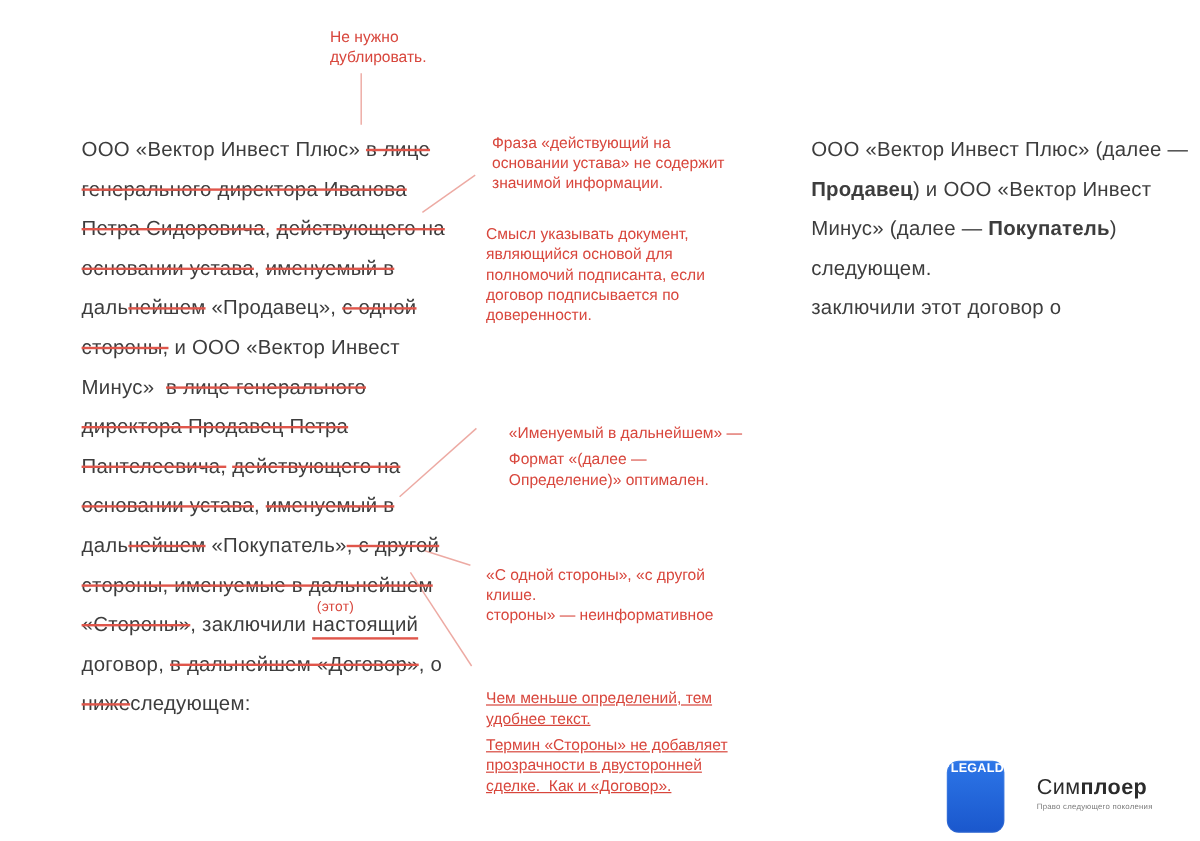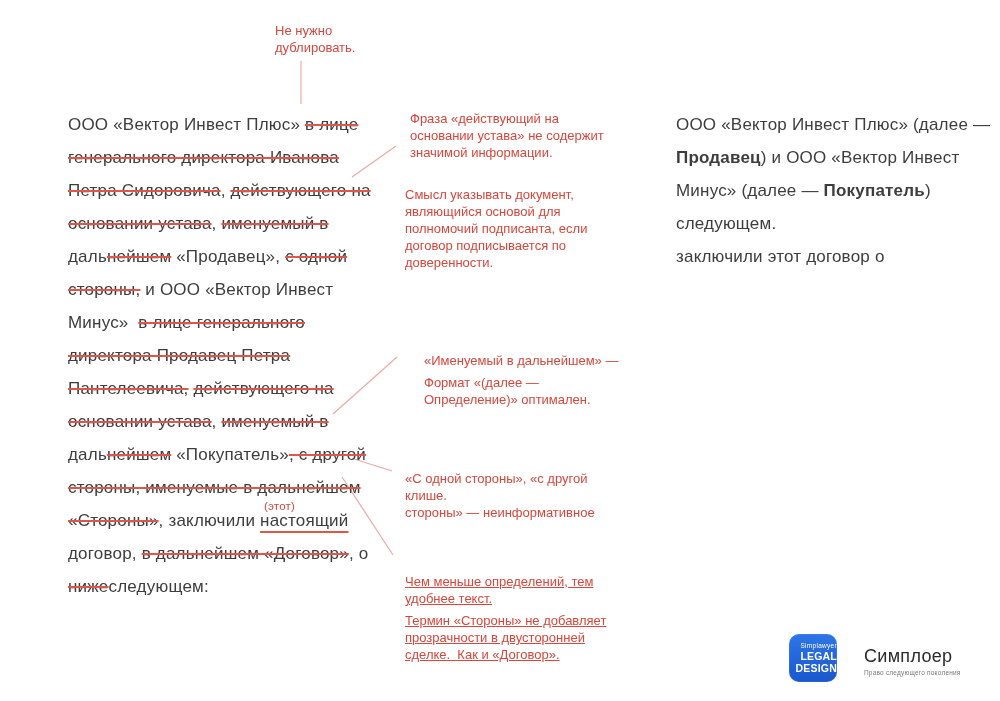--- a/index.html
+++ b/index.html
@@ -52,31 +52,31 @@
   .note-5{left:405px;top:573px;text-decoration:underline;}
 
   .insert-label{
     position:absolute;left:247px;top:500px;
     color:var(--red);font-size:11.5px;letter-spacing:.2px;margin-left:17px;
   }
 
   
   .logo{position:absolute;left:789px;top:634px;display:flex;align-items:flex-start;}
   .badge{
-    width:48px;height:48px;border-radius:10px;
+    width:48px;height:60px;border-radius:10px;
     background:linear-gradient(180deg,#2d76e8 0%,#1a57cc 100%);
-    color:#fff;text-align:right;
-    display:flex;flex-direction:column;justify-content:center;
+    color:#fff;text-align:left;
+    display:flex;justify-content:center;
     box-shadow:inset 0 0 0 1px rgba(255,255,255,.08);
   }
   .badge .b1{font-size:6.5px;letter-spacing:.3px;margin-bottom:1px;}
   .badge .b2,.badge .b3{font-size:10.5px;font-weight:bold;line-height:12px;letter-spacing:.2px;}
   .brand{margin-left:27px;margin-top:12px;}
   .brand-name{font-size:18px;color:#2b2b2b;letter-spacing:.3px;}
-  .brand-name .bold{font-weight:normal;}
+  .brand-name .bold{font-weight:bold;}
   .tagline{font-size:6.5px;color:#7a7a7a;margin-top:2px;letter-spacing:.2px;}
 </style>
 </head>
 <body>
 
 <svg class="connectors" viewBox="0 0 1000 701" xmlns="http://www.w3.org/2000/svg">
   <line x1="301" y1="61" x2="301" y2="104" stroke="#edaaa3" stroke-width="1.2"></line>
   <line x1="352" y1="177" x2="396" y2="146" stroke="#edaaa3" stroke-width="1.2"></line>
   <line x1="333" y1="414" x2="397" y2="357" stroke="#edaaa3" stroke-width="1.2"></line>
   <line x1="354" y1="459" x2="392" y2="471" stroke="#edaaa3" stroke-width="1.2"></line>

